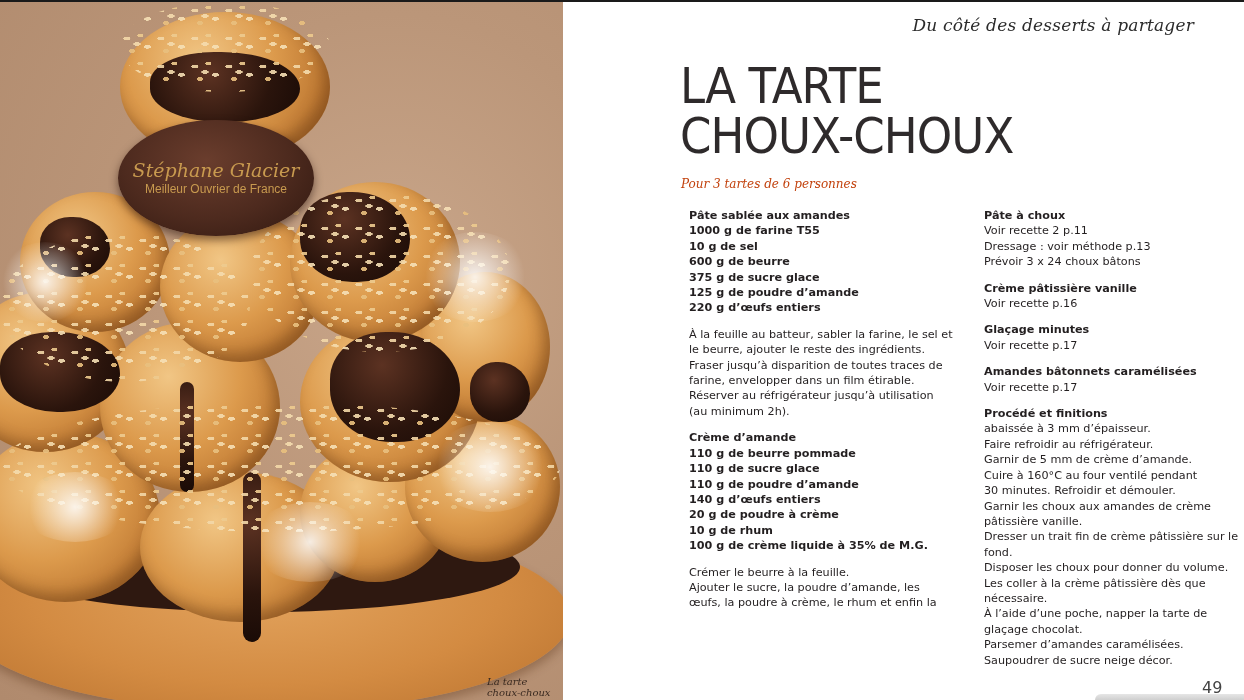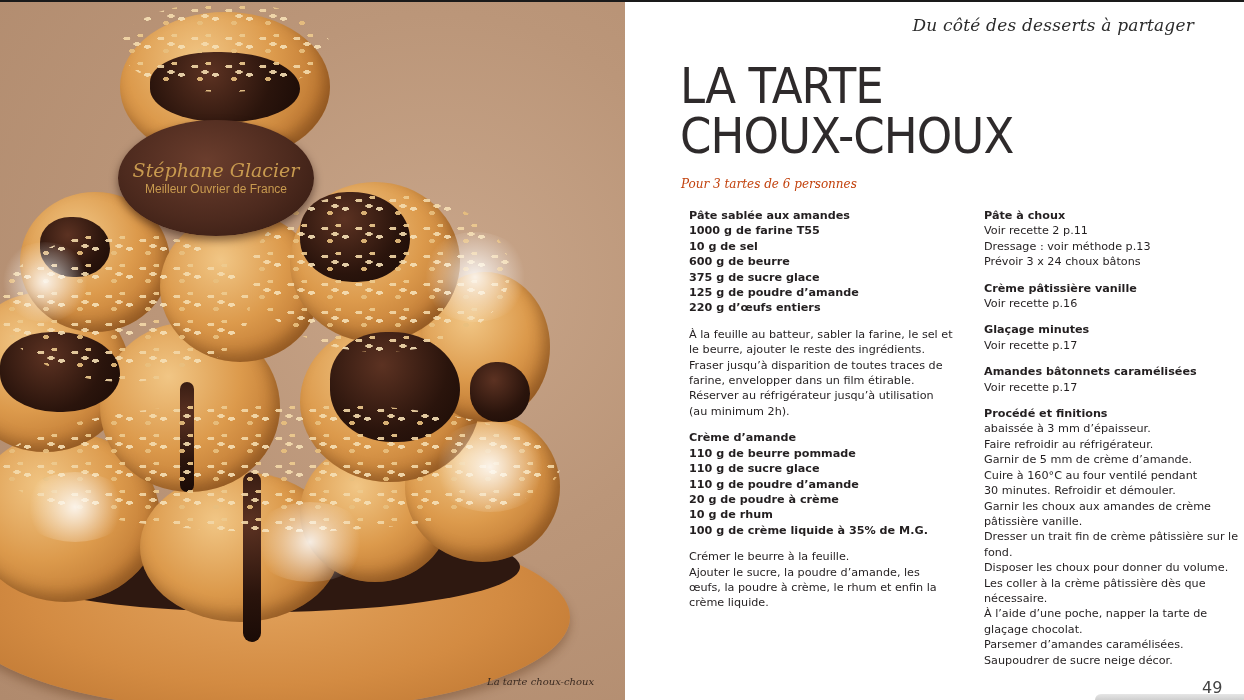--- a/index.html
+++ b/index.html
@@ -3,21 +3,21 @@
 <meta charset="utf-8">
 <style>
   * { box-sizing: border-box; margin: 0; padding: 0; }
   html, body { width: 1244px; height: 700px; overflow: hidden; background: #ffffff; }
   body { position: relative; font-family: "Liberation Sans", sans-serif; color: #231f20; }
 
   .top-rule { position: absolute; left: 0; top: 0; width: 1244px; height: 2px; background: #1a1a1a; }
 
   
   .photo {
-    position: absolute; left: 0; top: 2px; width: 625px; height: 698px; overflow: hidden;
+    position: absolute; left: 0; top: 2px; width: 563px; height: 698px; overflow: hidden;
     background: radial-gradient(ellipse at 70% 40%, #c9a68a 0%, #bb9679 45%, #b08a6d 100%);
   }
   .photo .shape { position: absolute; }
   .tart-base {
     left: -40px; top: 520px; width: 610px; height: 190px; border-radius: 50%;
     background: radial-gradient(ellipse at 50% 35%, #e3a45e 0%, #d38b42 55%, #b8712e 100%);
     box-shadow: 0 6px 10px rgba(90,50,20,.35);
   }
   .tart-choc {
     left: 0; top: 520px; width: 520px; height: 90px; border-radius: 50%;
@@ -168,29 +168,29 @@
     <div class="line">Fraser jusqu’à disparition de toutes traces de</div>
     <div class="line">farine, envelopper dans un film étirable.</div>
     <div class="line">Réserver au réfrigérateur jusqu’à utilisation</div>
     <div class="line">(au minimum 2h).</div>
   </div>
   <div class="block">
     <div class="b line">Crème d’amande</div>
     <div class="b line">110 g de beurre pommade</div>
     <div class="b line">110 g de sucre glace</div>
     <div class="b line">110 g de poudre d’amande</div>
+    <div class="b line">140 g d’œufs entiers</div>
     <div class="b line">20 g de poudre à crème</div>
     <div class="b line">10 g de rhum</div>
     <div class="b line">100 g de crème liquide à 35% de M.G.</div>
   </div>
   <div class="block">
     <div class="line">Crémer le beurre à la feuille.</div>
     <div class="line">Ajouter le sucre, la poudre d’amande, les</div>
     <div class="line">œufs, la poudre à crème, le rhum et enfin la</div>
-    <div class="line">crème liquide.</div>
   </div>
 </div>
 
 <div class="col col-right">
   <div class="block">
     <div class="b line">Pâte à choux</div>
     <div class="line">Voir recette 2 p.11</div>
     <div class="line">Dressage : voir méthode p.13</div>
     <div class="line">Prévoir 3 x 24 choux bâtons</div>
   </div>

